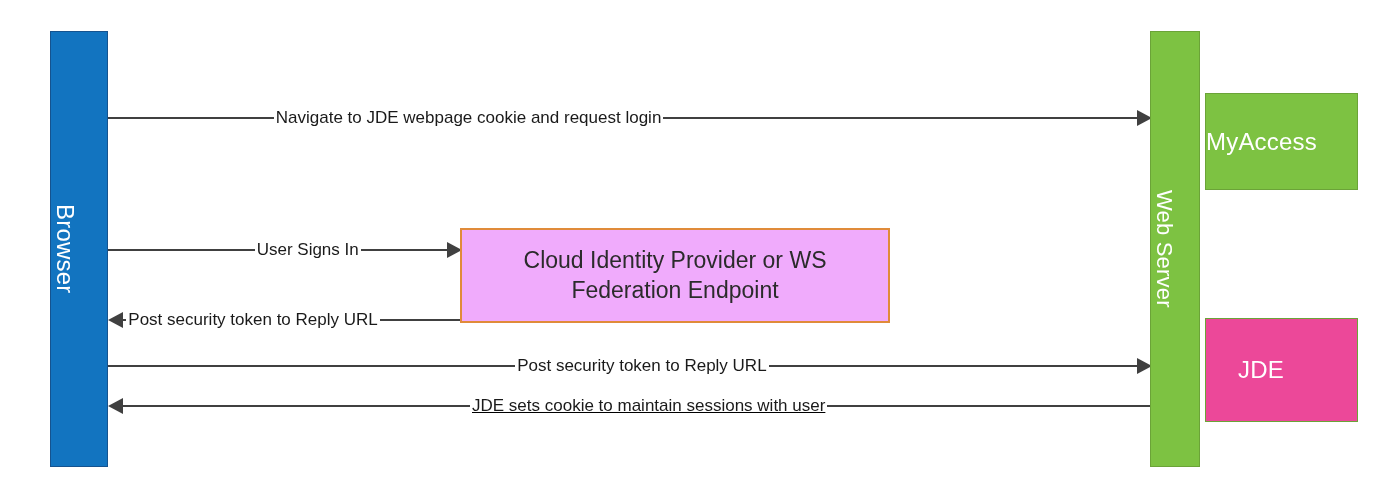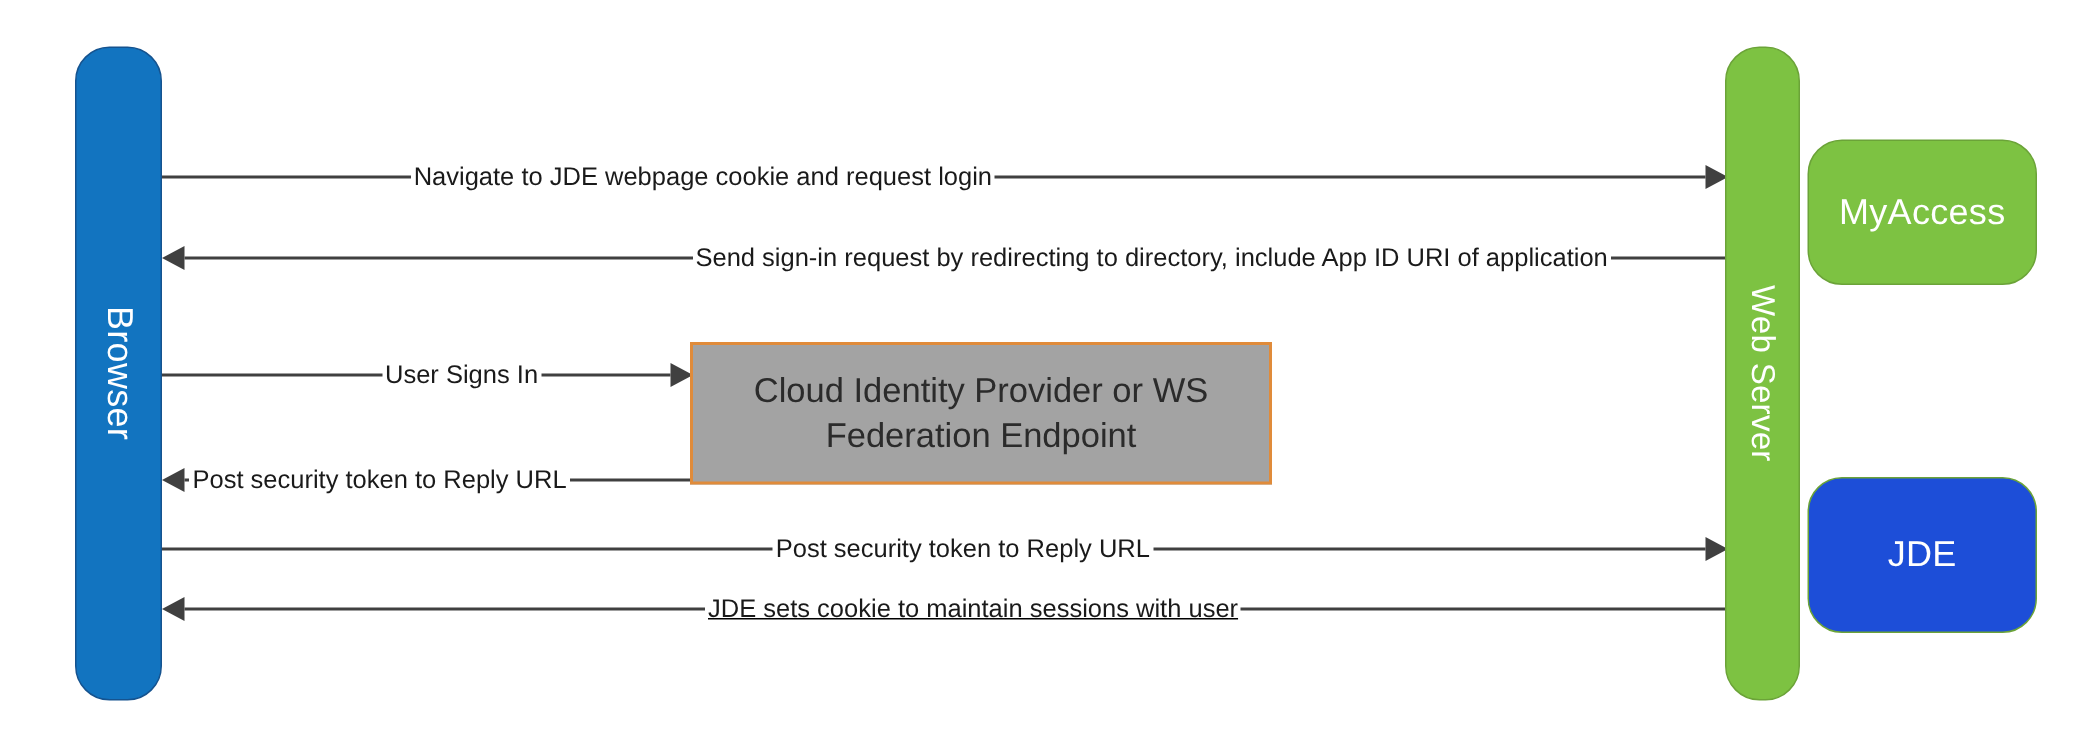--- a/index.html
+++ b/index.html
@@ -15,25 +15,24 @@
     font-family: "Liberation Sans", sans-serif;
     overflow: hidden;
   }
 
   
   .actor-box {
     position: absolute;
     box-sizing: border-box;
     display: flex;
     align-items: center;
-    justify-content: center;
+    justify-content: flex-start;
     color: #ffffff;
     font-weight: 400;
     letter-spacing: 0.2px;
-    border-radius: 23px;
   }
   .vertical-label {
     writing-mode: vertical-rl;
     text-orientation: mixed;
   }
 
   #browser-box {
     left: 50px;
     top: 31px;
     width: 58px;
@@ -63,34 +62,35 @@
     border: 1.5px solid #6ba338;
     font-size: 24px;
     z-index: 5;
   }
 
   #jde-box {
     left: 1205px;
     top: 318px;
     width: 153px;
     height: 104px;
-    background: #1d4ed8;
+    background: #ec4899;
     border: 1.5px solid #6ba338;
     font-size: 24px;
     z-index: 5;
+    padding-left: 32px;
   }
 
   #idp-box {
     position: absolute;
     left: 460px;
     top: 228px;
-    width: 388px;
+    width: 430px;
     height: 95px;
     box-sizing: border-box;
-    background: #a3a3a3;
+    background: #f0abfc;
     border: 2px solid #e08b3a;
     display: flex;
     align-items: center;
     justify-content: center;
     text-align: center;
     color: #2b2b2b;
     font-size: 23px;
     line-height: 1.28;
     padding: 0 14px;
     z-index: 4;
@@ -157,26 +157,20 @@
     <span>Cloud Identity Provider or WS Federation Endpoint</span>
   </div>
 
   <div class="msg" style="left:108px; top:105px; width:1044px;">
     <div class="line-seg" style="flex-grow:1.05;"></div>
     <span class="msg-label">Navigate to JDE webpage cookie and request login</span>
     <div class="line-seg" style="flex-grow:3;"></div>
     <div class="arrow-head right"></div>
   </div>
 
-  <div class="msg" style="left:108px; top:159px; width:1044px;">
-    <div class="arrow-head left"></div>
-    <div class="line-seg" style="flex-grow:2.6;"></div>
-    <span class="msg-label">Send sign-in request by redirecting to directory, include App ID URI of application</span>
-    <div class="line-seg" style="flex-grow:0.6;"></div>
-  </div>
 
   <div class="msg" style="left:108px; top:237px; width:354px;align-items:center;">
     <div class="line-seg" style="flex-grow:1.7;"></div>
     <span class="msg-label">User Signs In</span>
     <div class="line-seg" style="flex-grow:1;"></div>
     <div class="arrow-head right"></div>
   </div>
 
   <div class="msg" style="left:108px; top:307px; width:354px;">
     <div class="arrow-head left"></div>

